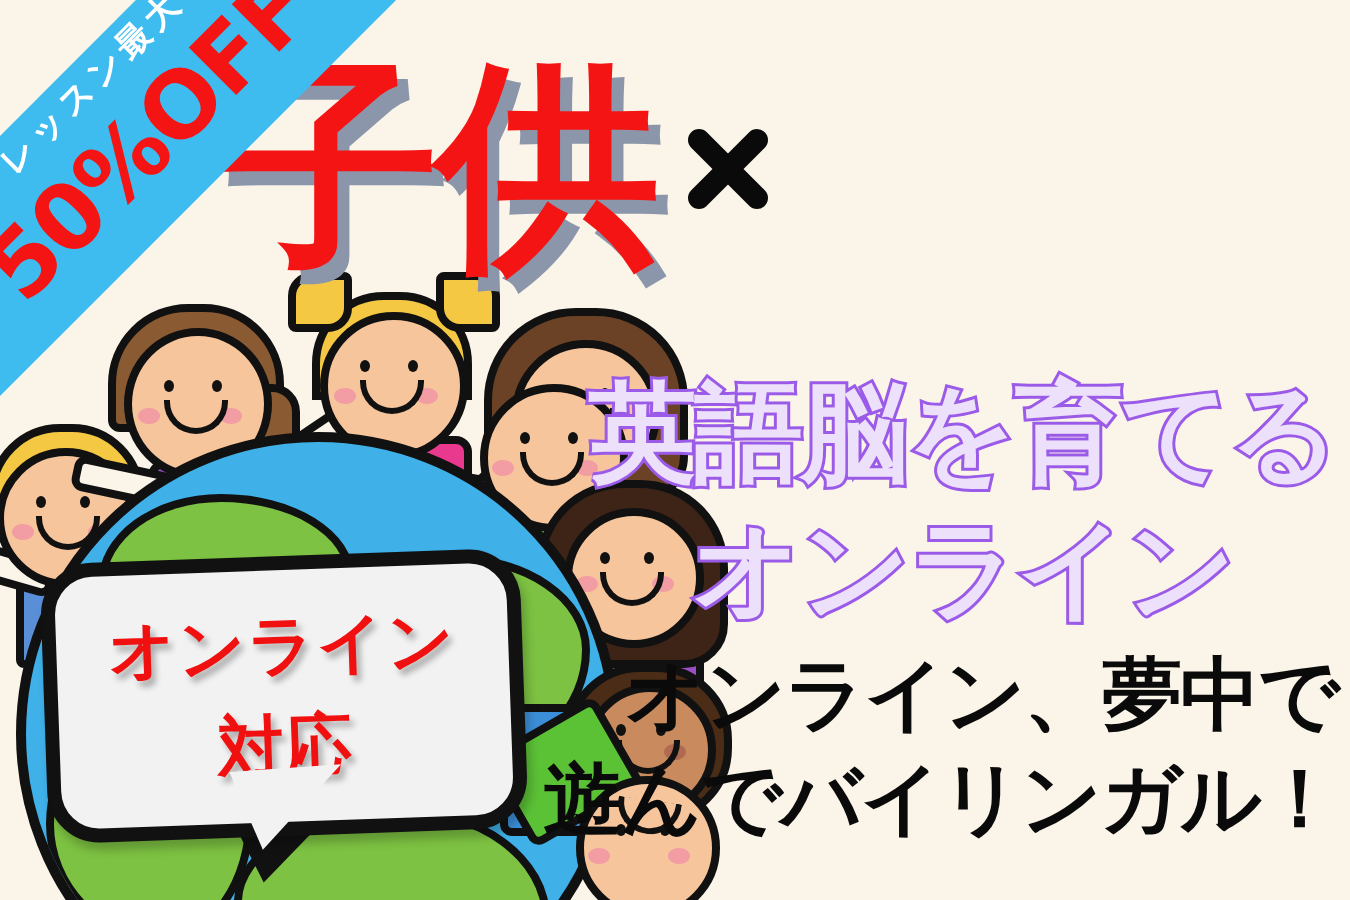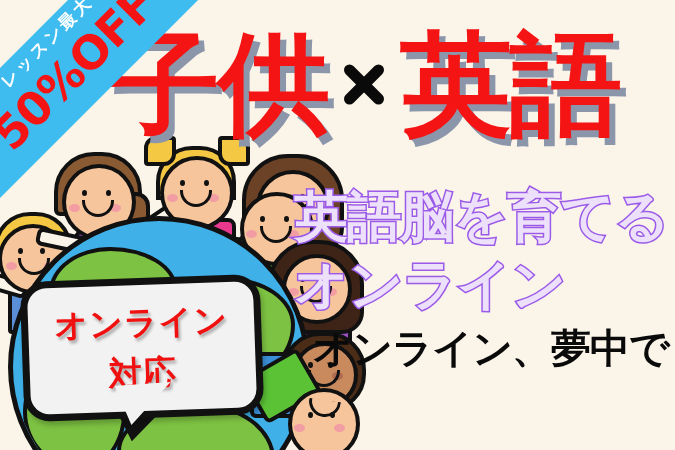--- a/index.html
+++ b/index.html
@@ -92,21 +92,21 @@
   }
   .title-x i.a { transform: rotate(45deg); }
   .title-x i.b { transform: rotate(-45deg); }
 
   
   .purple-block {
     position: absolute;
     right: 6px;
     top: 183px;
     z-index: 30;
-    text-align: left;
+    text-align: center;
   }
   .purple-line {
     color: #EDE0FA;
     font-size: 54px;
     font-weight: bold;
     line-height: 68px;
     letter-spacing: -1px;
     white-space: nowrap;
     -webkit-text-stroke: 3px #9B5BE8;
     paint-order: stroke fill;
@@ -379,30 +379,30 @@
     <div class="bubble-text">オンライン</div>
     <div class="bubble-text" style="top:62px;">対応</div>
   </div>
 
   <div class="title-row">
     <span class="title-red">子供</span>
     <span class="title-x">
       <i class="a"></i>
         <i class="b"></i>
     </span>
-    <span class="title-red">英語</span>
   </div>
 
   <div class="purple-block">
     <div class="purple-line">英語脳を育てる</div>
     <div class="purple-line">オンライン</div>
   </div>
 
   <div class="black-block">
     <div class="black-line">オンライン、夢中で</div>
+    <div class="black-line">遊んでバイリンガル！</div>
   </div>
 
   <div class="ribbon-band">
     <div class="ribbon-line1">レッスン最大</div>
     <div class="ribbon-line2">50%OFF</div>
   </div>
 
 </div>
 
 </body></html>

